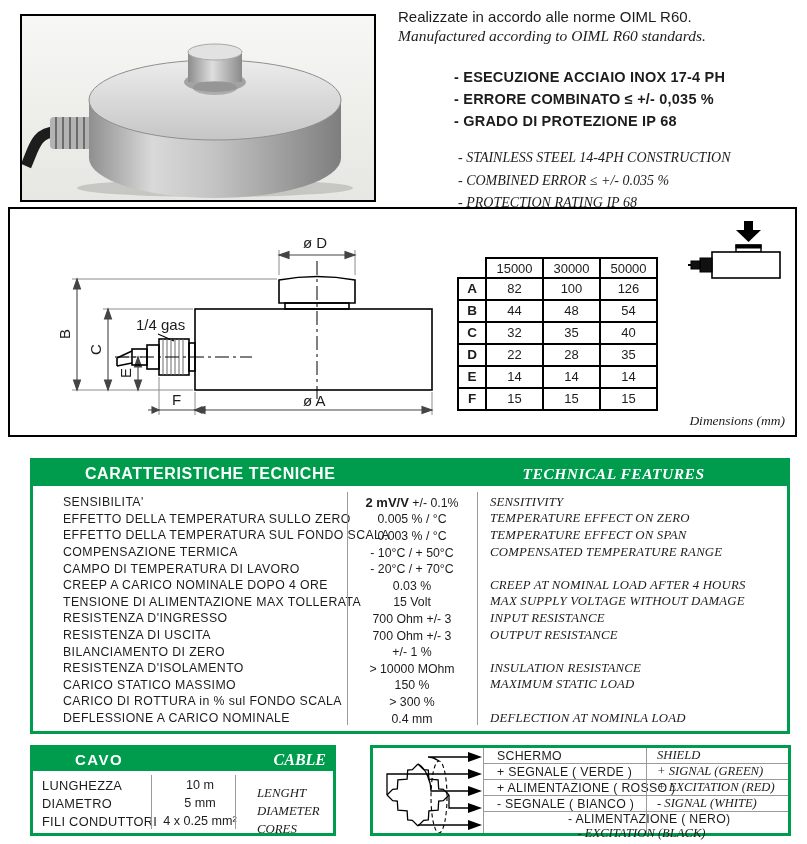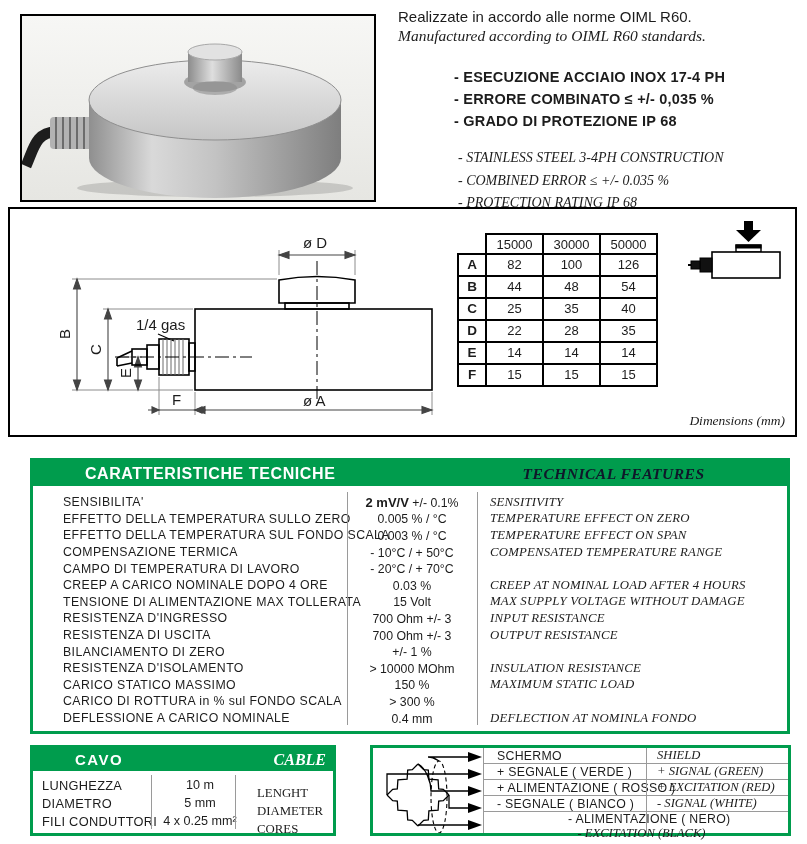--- a/index.html
+++ b/index.html
@@ -20,37 +20,37 @@
   .feat-it { font-weight:bold; font-size:14.5px; line-height:22px; letter-spacing:0.2px; white-space:nowrap; }
   .en-feats { margin:15px 0 0 60px; }
   .feat-en { font-family:"Liberation Serif",serif; font-style:italic; font-size:14px; line-height:22.5px; white-space:nowrap; }
 
   
   .drawing-box { position:absolute; left:8px; top:207px; width:789px; height:230px; border:2px solid #000; }
   .side-view { position:absolute; left:10px; top:8px; }
   .dims-note { position:absolute; right:10px; bottom:6px; font-family:"Liberation Serif",serif;
                font-style:italic; font-size:13.5px; }
 
-  .dims-table { position:absolute; left:447px; top:24px;border-radius:24px; }
+  .dims-table { position:absolute; left:447px; top:48px;border-radius:24px; }
   .drow { display:flex; }
   .dcell { width:57px; height:22px; line-height:20px; text-align:center; font-size:13px;
            border-right:2px solid #000; border-bottom:2px solid #000; background:#fff; }
   .dcell.lab { width:30px; font-weight:bold; font-size:13.5px; }
   .drow.dhead .dcell.val { border-top:2px solid #000; }
   .drow.dhead .dcell.lab { border-top:none; border-left:none; }
   .drow.dbody .dcell.lab { border-left:2px solid #000; }
 
   .pictogram { position:absolute; left:676px; top:8px; }
 
   
   .specs-box { position:absolute; left:30px; top:458px; width:760px; height:276px; border:3px solid var(--green); }
   .specs-header { position:relative; height:25px; background:var(--green); }
   .specs-title-it { position:absolute; left:0; width:47%; text-align:center; color:#ffffff; font-weight:bold;
                     font-size:16px; line-height:25px; letter-spacing:0.6px; }
-  .specs-title-en { position:absolute; right:0; width:46%; text-align:center; color:#0f172a; font-weight:bold;
+  .specs-title-en { position:absolute; right:0; width:46%; text-align:center; color:#ffffff; font-weight:bold;
                     font-style:italic; font-family:"Liberation Serif",serif; font-size:15.5px; line-height:25px;
                     letter-spacing:0.5px; }
   .specs-body { position:absolute; left:0; right:0; top:25px; bottom:0; padding-top:8px; }
   .spec-div { position:absolute; top:6px; bottom:6px; width:1px; background:var(--rule); }
   .spec-div.d1 { left:314px; } .spec-div.d2 { left:444px; }
   .spec-row { display:flex; align-items:center; height:16.6px; }
   .spec-it { width:314px; padding-left:30px; font-size:12.3px; letter-spacing:0.4px; white-space:nowrap; }
   .spec-val { width:130px; text-align:center; font-size:12.3px; white-space:nowrap; }
   .spec-val b { font-size:13px; }
   .spec-en { flex:1; padding-left:13px; font-family:"Liberation Serif",serif; font-style:italic;
@@ -62,21 +62,21 @@
   .cable-title-it { position:absolute; left:0; width:44%; text-align:center; color:#fff; font-weight:bold;
                     font-size:15px; line-height:23px; letter-spacing:1.5px; }
   .cable-title-en { position:absolute; right:7px; color:#fff; font-weight:bold; font-style:italic;
                     font-family:"Liberation Serif",serif; font-size:16px; line-height:23px; }
   .cable-body { position:absolute; left:0; right:0; top:23px; bottom:0; padding-top:5px; }
   .cable-div { position:absolute; top:4px; bottom:4px; width:1px; background:var(--rule); }
   .cable-div.d1 { left:118px; } .cable-div.d2 { left:202px; }
   .cable-row { display:flex; align-items:center; height:18px;gap:7px; }
   .cable-it { width:118px; padding-left:9px; font-size:12.8px; letter-spacing:0.3px; white-space:nowrap; }
   .cable-val { width:84px; text-align:center; font-size:12.6px; white-space:nowrap; }
-  .cable-en { flex:1; padding-left:8px; font-family:"Liberation Serif",serif; font-size:12.8px;margin-top:16px; }
+  .cable-en { flex:1; padding-left:8px; font-family:"Liberation Serif",serif; font-style:italic; font-size:12.8px;margin-top:16px; }
 
   
   .wiring-box { position:absolute; left:370px; top:745px; width:421px; height:91px; border:3px solid var(--green); }
   .bridge { position:absolute; left:0; top:0; }
   .wiring-table { position:absolute; left:110px; top:0; right:0; bottom:0; display:flex; flex-direction:column;
                   border-left:1px solid var(--rule); }
   .wiring-div { position:absolute; left:162px; top:0; bottom:0; width:1px; background:var(--rule); }
   .wiring-row { flex:1; display:flex; align-items:center; border-bottom:1px solid var(--rule); }
   .wiring-row:last-child { border-bottom:none;flex-direction:column; }
   .wiring-it { width:162px; padding-left:13px; font-size:12.3px; letter-spacing:0.3px; white-space:nowrap; }
@@ -148,21 +148,21 @@
     <div class="intro-line1">Realizzate in accordo alle norme OIML R60.</div>
     <div class="intro-line2">Manufactured according to OIML R60 standards.</div>
     <div class="it-feats">
 
     <div class="feat-it">- ESECUZIONE ACCIAIO INOX 17-4 PH</div>
         <div class="feat-it">- ERRORE COMBINATO ≤ +/- 0,035 %</div>
         <div class="feat-it">- GRADO DI PROTEZIONE IP 68</div>
       </div>
     <div class="en-feats">
 
-    <div class="feat-en">- STAINLESS STEEL 3-4PH CONSTRUCTION</div>
+    <div class="feat-en">- STAINLESS STEEL 14-4PH CONSTRUCTION</div>
         <div class="feat-en">- COMBINED ERROR ≤ +/- 0.035 %</div>
         <div class="feat-en">- PROTECTION RATING IP 68</div>
       </div>
   </div>
 
   <div class="drawing-box">
 
     <svg class="side-view" width="430" height="212" viewBox="0 0 430 212">
       <g stroke="#8c8c8c" stroke-width="1">
         <line x1="52" y1="62" x2="257" y2="62"></line>
@@ -248,21 +248,21 @@
 
           <div class="drow dbody">
             <div class="dcell lab">B</div>
             <div class="dcell val">44</div>
             <div class="dcell val">48</div>
             <div class="dcell val">54</div>
           </div>
 
           <div class="drow dbody">
             <div class="dcell lab">C</div>
-            <div class="dcell val">25</div>
+            <div class="dcell val">32</div>
             <div class="dcell val">35</div>
             <div class="dcell val">40</div>
           </div>
 
           <div class="drow dbody">
             <div class="dcell lab">D</div>
             <div class="dcell val">22</div>
             <div class="dcell val">28</div>
             <div class="dcell val">35</div>
           </div>
@@ -381,21 +381,21 @@
         </div>
 
         <div class="spec-row">
           <span class="spec-it">CARICO DI ROTTURA in % sul FONDO SCALA</span>
           <span class="spec-val"><b></b><span>&gt; 300 %</span></span>
         </div>
 
         <div class="spec-row">
           <span class="spec-it">DEFLESSIONE A CARICO NOMINALE</span>
           <span class="spec-val"><b></b><span>0.4 mm</span></span>
-          <span class="spec-en">DEFLECTION AT NOMINLA FONDO</span>
+          <span class="spec-en">DEFLECTION AT NOMINLA LOAD</span>
         </div>
       </div>
   </div>
 
   <div class="cable-box">
     <div class="cable-header">
       <span class="cable-title-it">CAVO</span>
       <span class="cable-title-en">CABLE</span>
     </div>
     <div class="cable-body">

